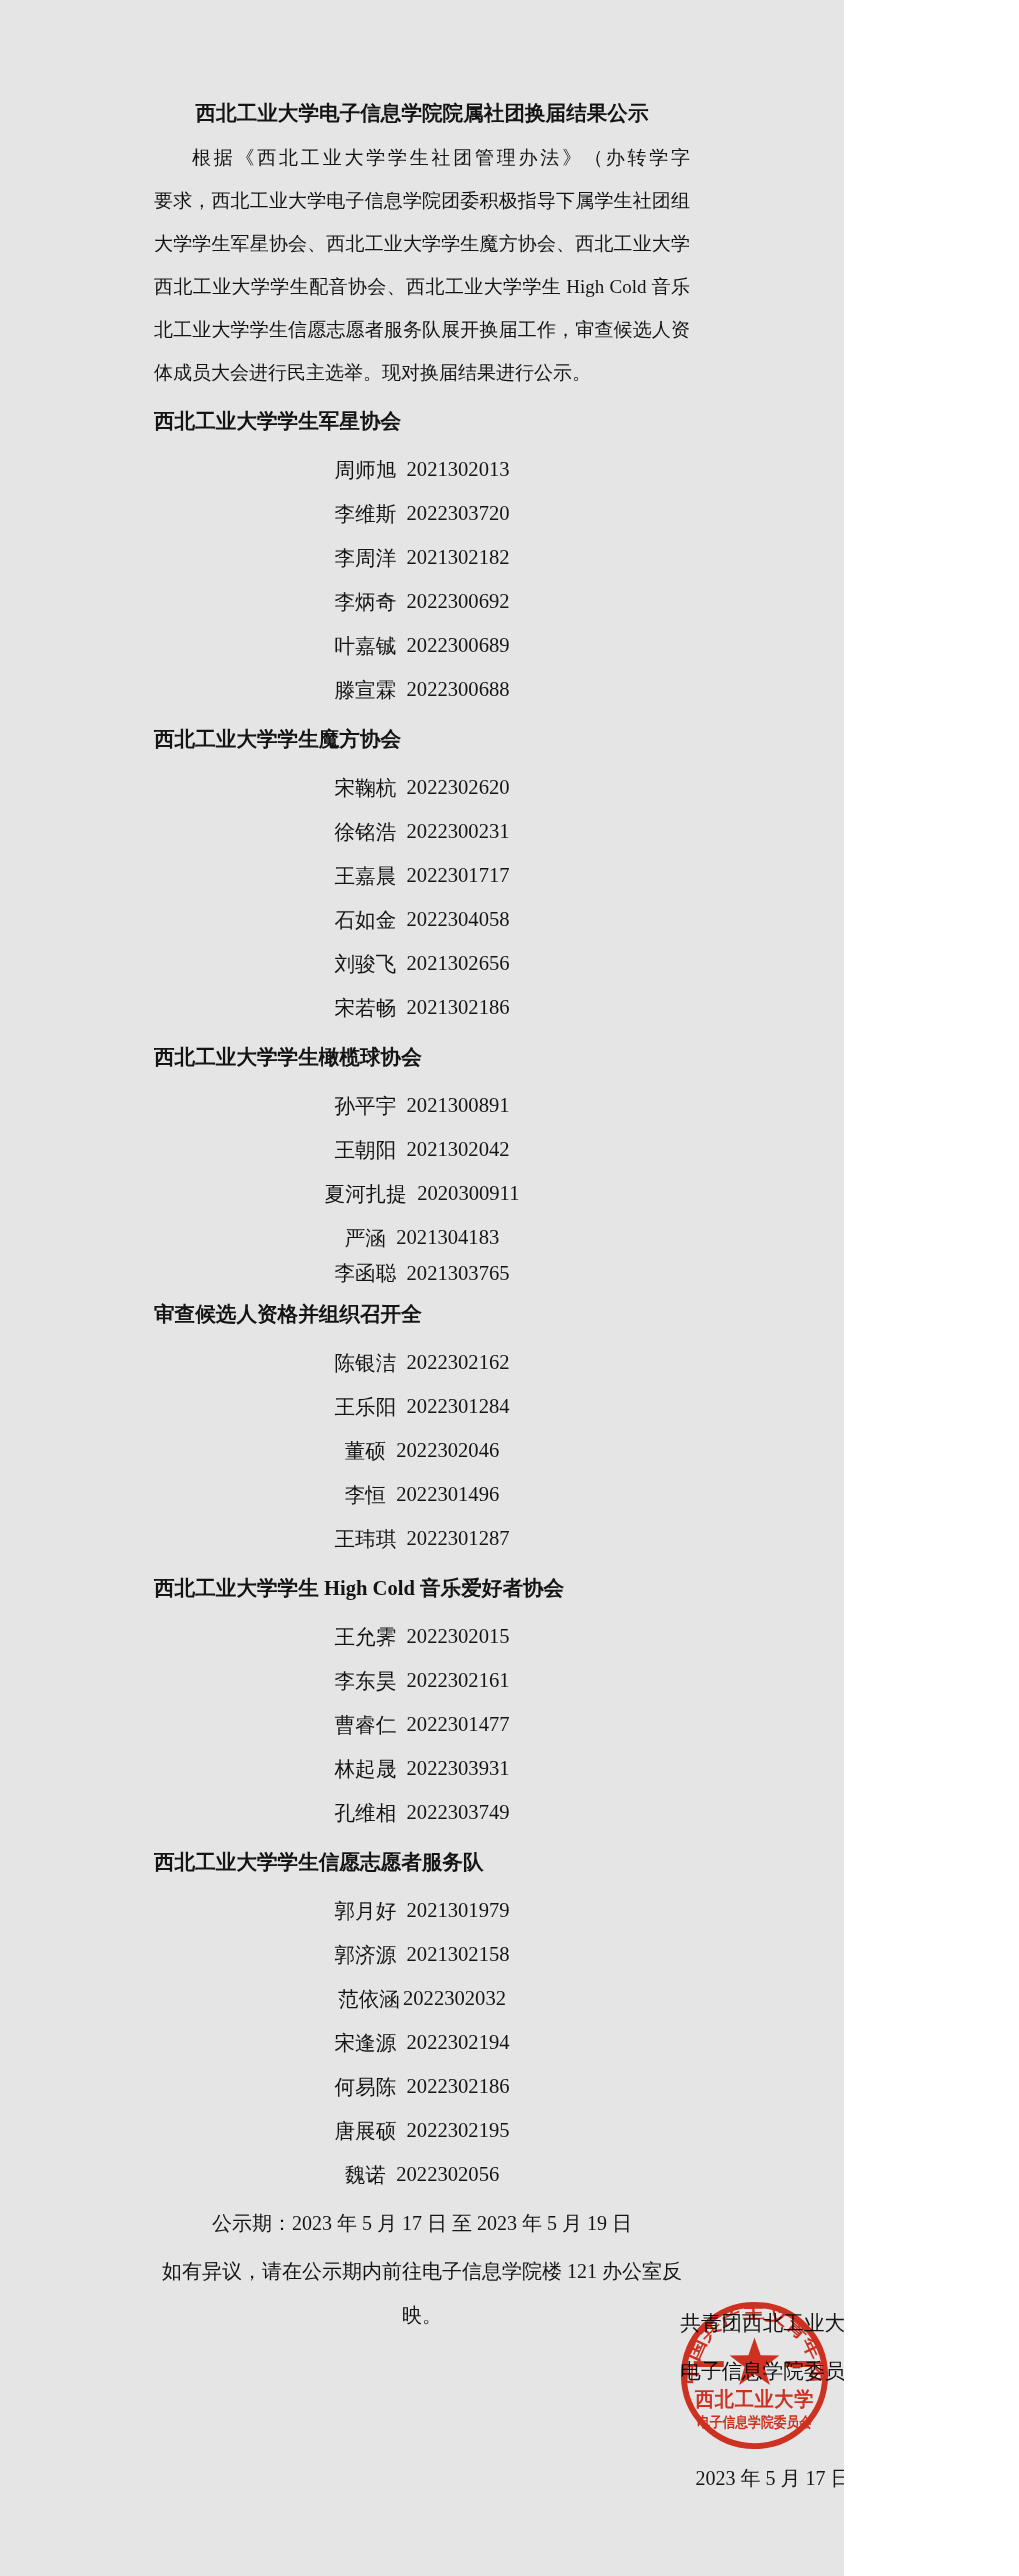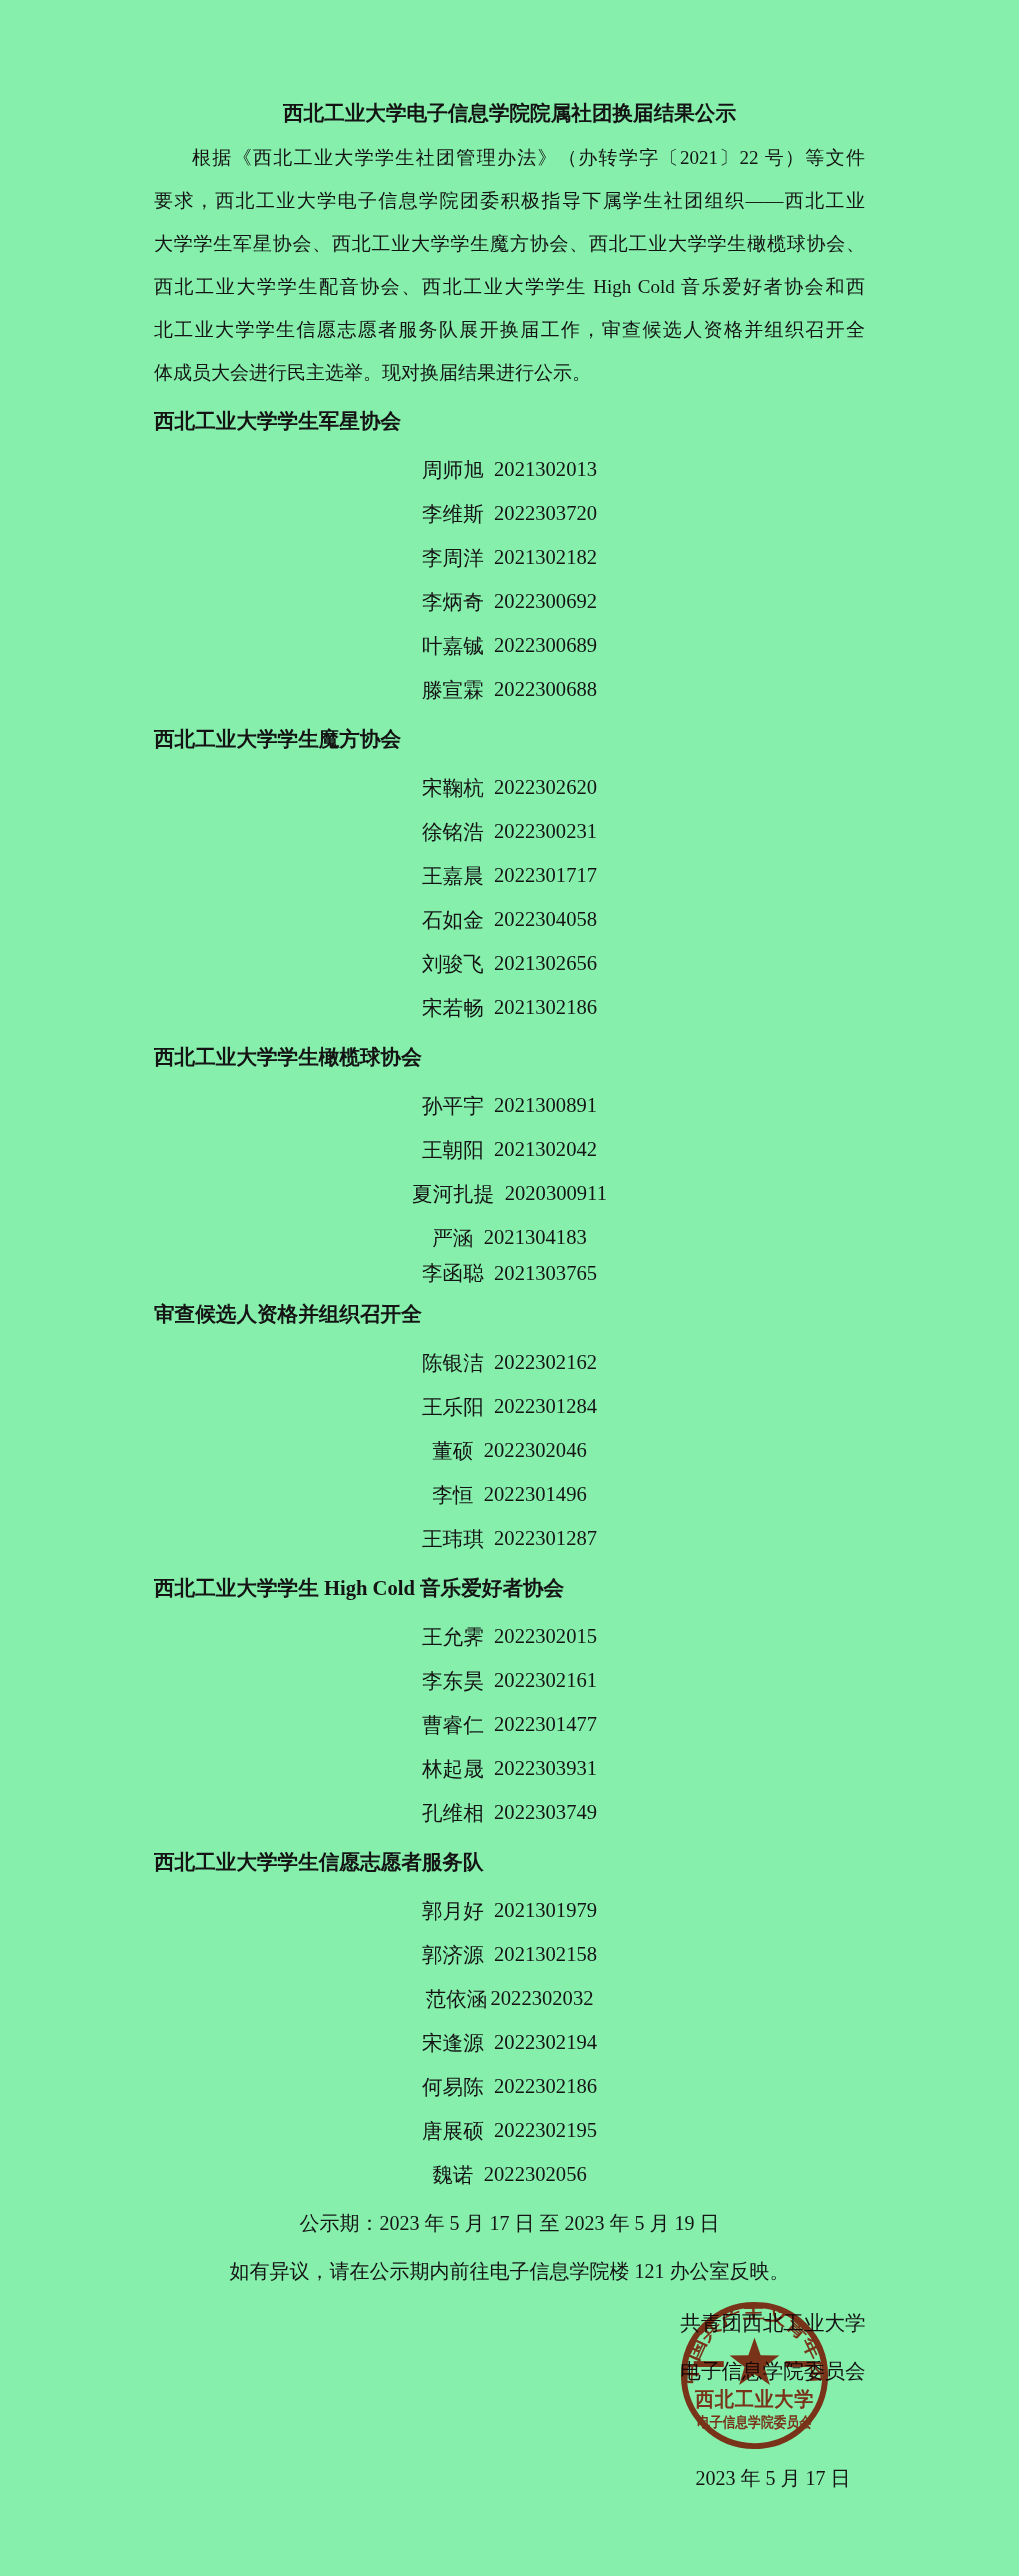--- a/index.html
+++ b/index.html
@@ -1,19 +1,19 @@
 <!DOCTYPE html>
 <html style="font-size:10.3px"><head>
 <meta charset="utf-8">
 <style>
   html,body{margin:0;padding:0;background:#ffffff;}
   .page{
     position:relative;
-    width:1019px;height:2576px;
-    background:#86efac;
+    width:844px;height:2576px;
+    background:#e5e5e5;
     color:#141414;
     font-family:"Liberation Serif","DejaVu Serif",serif;
     overflow:hidden;
   }
   .content{padding:91px 154px 0 154px;}
   .doc-title{
     margin:0;height:45px;line-height:45px;
     text-align:center;font-size:20.6px;font-weight:700;
   }
   .para-line{

